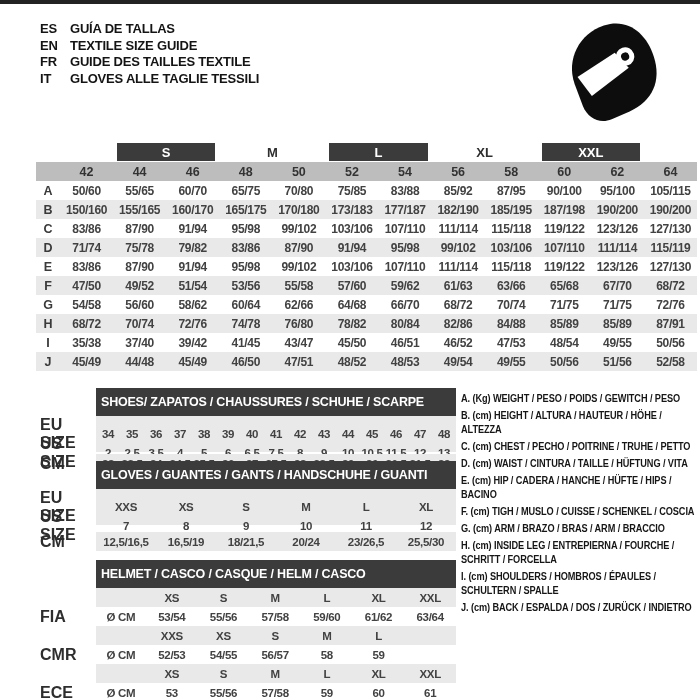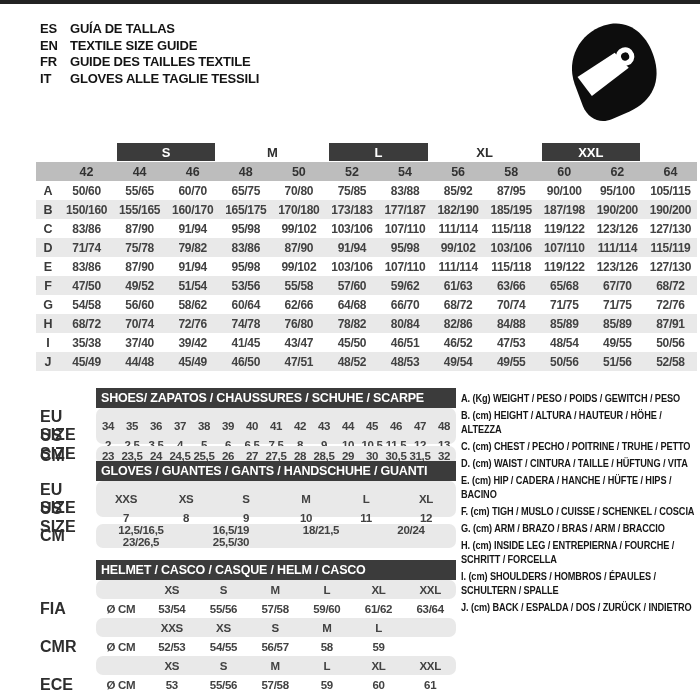--- a/index.html
+++ b/index.html
@@ -28,26 +28,26 @@
   .cols-row { height:19px; background:#bdbdbd; }
   .col-head, .mt-cell, .mt-label { display:flex; align-items:center; justify-content:center; font-weight:bold; }
   .col-head { font-size:12.5px; color:#333; }
   .mt-row { height:19px; }
   .mt-row.alt { background:#e9e9e9; }
   .mt-label { font-size:12.5px; color:#3a3a3a; }
   .mt-cell { font-size:12px; letter-spacing:-0.3px; color:#424242; }
 
   
   .sub { position:absolute; left:40px; width:416px; }
-  .sub-title-row { display:grid; grid-template-columns:56px 1fr; height:20px; }
+  .sub-title-row { display:grid; grid-template-columns:56px 1fr; height:28px; }
   .sub-title { background:#3b3b3b; color:#fff; font-weight:bold; font-size:12.5px;
                display:flex; align-items:center; padding-left:5px; letter-spacing:-0.2px; }
   .sub-row { display:grid; grid-template-columns:56px 1fr; height:19px; }
   .sub-label { font-weight:bold; font-size:16px; color:#2e2e2e; display:flex; align-items:center; }
-  .sub-values { display:grid;border-radius:7px; }
+  .sub-values { display:grid; }
   .sub-values.gray { background:#e9e9e9; }
   .sub-cell { display:flex; align-items:center; justify-content:center; font-weight:bold;
               font-size:11.5px; color:#424242; letter-spacing:-0.3px; white-space:nowrap; }
   .helmet-grid { grid-template-columns:50px repeat(6,1fr); }
   #gloves-table .sub-row:nth-child(3) { margin-top:5px; }
 
   
   .legend { position:absolute; left:461px; top:391px; width:270px; transform:scaleX(0.875); transform-origin:left top; }
   .legend-item { font-weight:bold; font-size:10.5px; line-height:14px; color:#161616; margin-bottom:3px; letter-spacing:-0.1px; }
 </style>
@@ -356,21 +356,21 @@
           <div class="sub-cell">7</div>
           <div class="sub-cell">8</div>
           <div class="sub-cell">9</div>
           <div class="sub-cell">10</div>
           <div class="sub-cell">11</div>
           <div class="sub-cell">12</div>
         </div>
       </div>
       <div class="sub-row">
         <div class="sub-label">CM</div>
-        <div class="sub-values gray" style="grid-template-columns: repeat(4, 1fr);">
+        <div class="sub-values gray" style="grid-template-columns: repeat(6, 1fr);">
           <div class="sub-cell">12,5/16,5</div>
           <div class="sub-cell">16,5/19</div>
           <div class="sub-cell">18/21,5</div>
           <div class="sub-cell">20/24</div>
           <div class="sub-cell">23/26,5</div>
           <div class="sub-cell">25,5/30</div>
         </div>
       </div>
     </div>
 </div>

